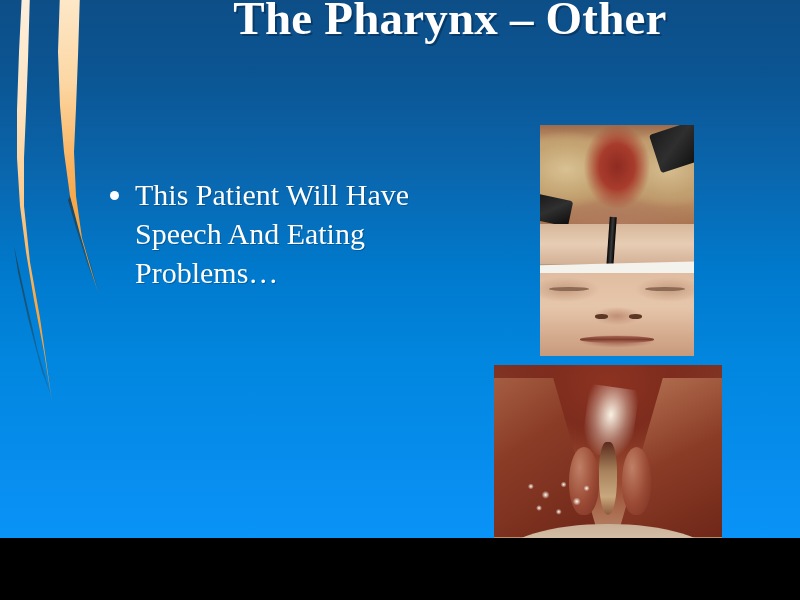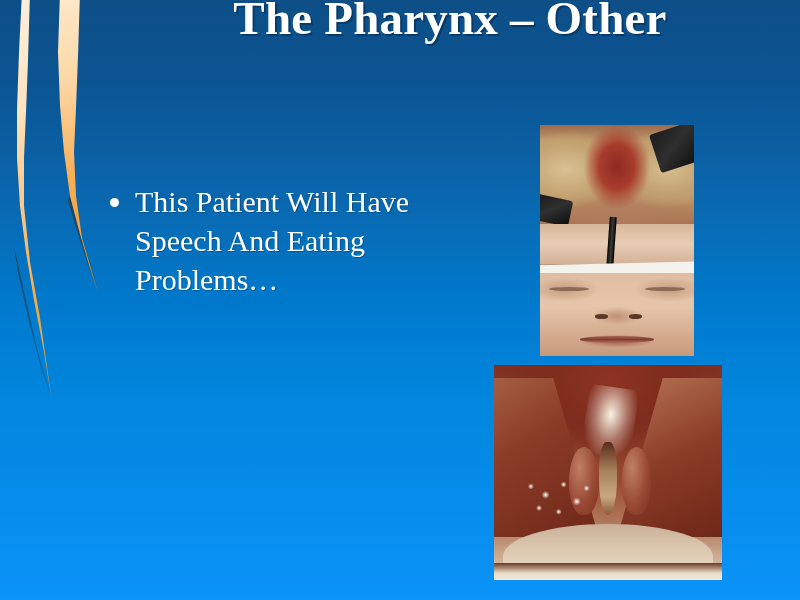--- a/index.html
+++ b/index.html
@@ -3,21 +3,21 @@
 <meta charset="utf-8">
 <style>
   html, body {
     margin: 0;
     padding: 0;
     background: #000;
   }
   #slide {
     position: relative;
     width: 800px;
-    height: 600px;
+    height: 538px;
     overflow: hidden;
     background: linear-gradient(180deg,
         #0d4e87 0%,
         #0b5593 14%,
         #0a66ad 32%,
         #0079cc 50%,
         #0287e0 68%,
         #068ceb 84%,
         #0a93f8 100%);
     font-family: "Liberation Serif", "DejaVu Serif", serif;
@@ -51,21 +51,21 @@
     color: #ffffff;
     letter-spacing: 0.2px;
     text-shadow: 2px 2px 0 rgba(5,40,75,0.55);
     white-space: nowrap;
   }
 
   
   #body-block {
     position: absolute;
     left: 104px;
-    top: 182px;
+    top: 175px;
     width: 380px;
   }
   .bullet-row {
     position: relative;
     padding-left: 31px;
   }
   .bullet-dot {
     position: absolute;
     left: 6px;
     top: 16px;

